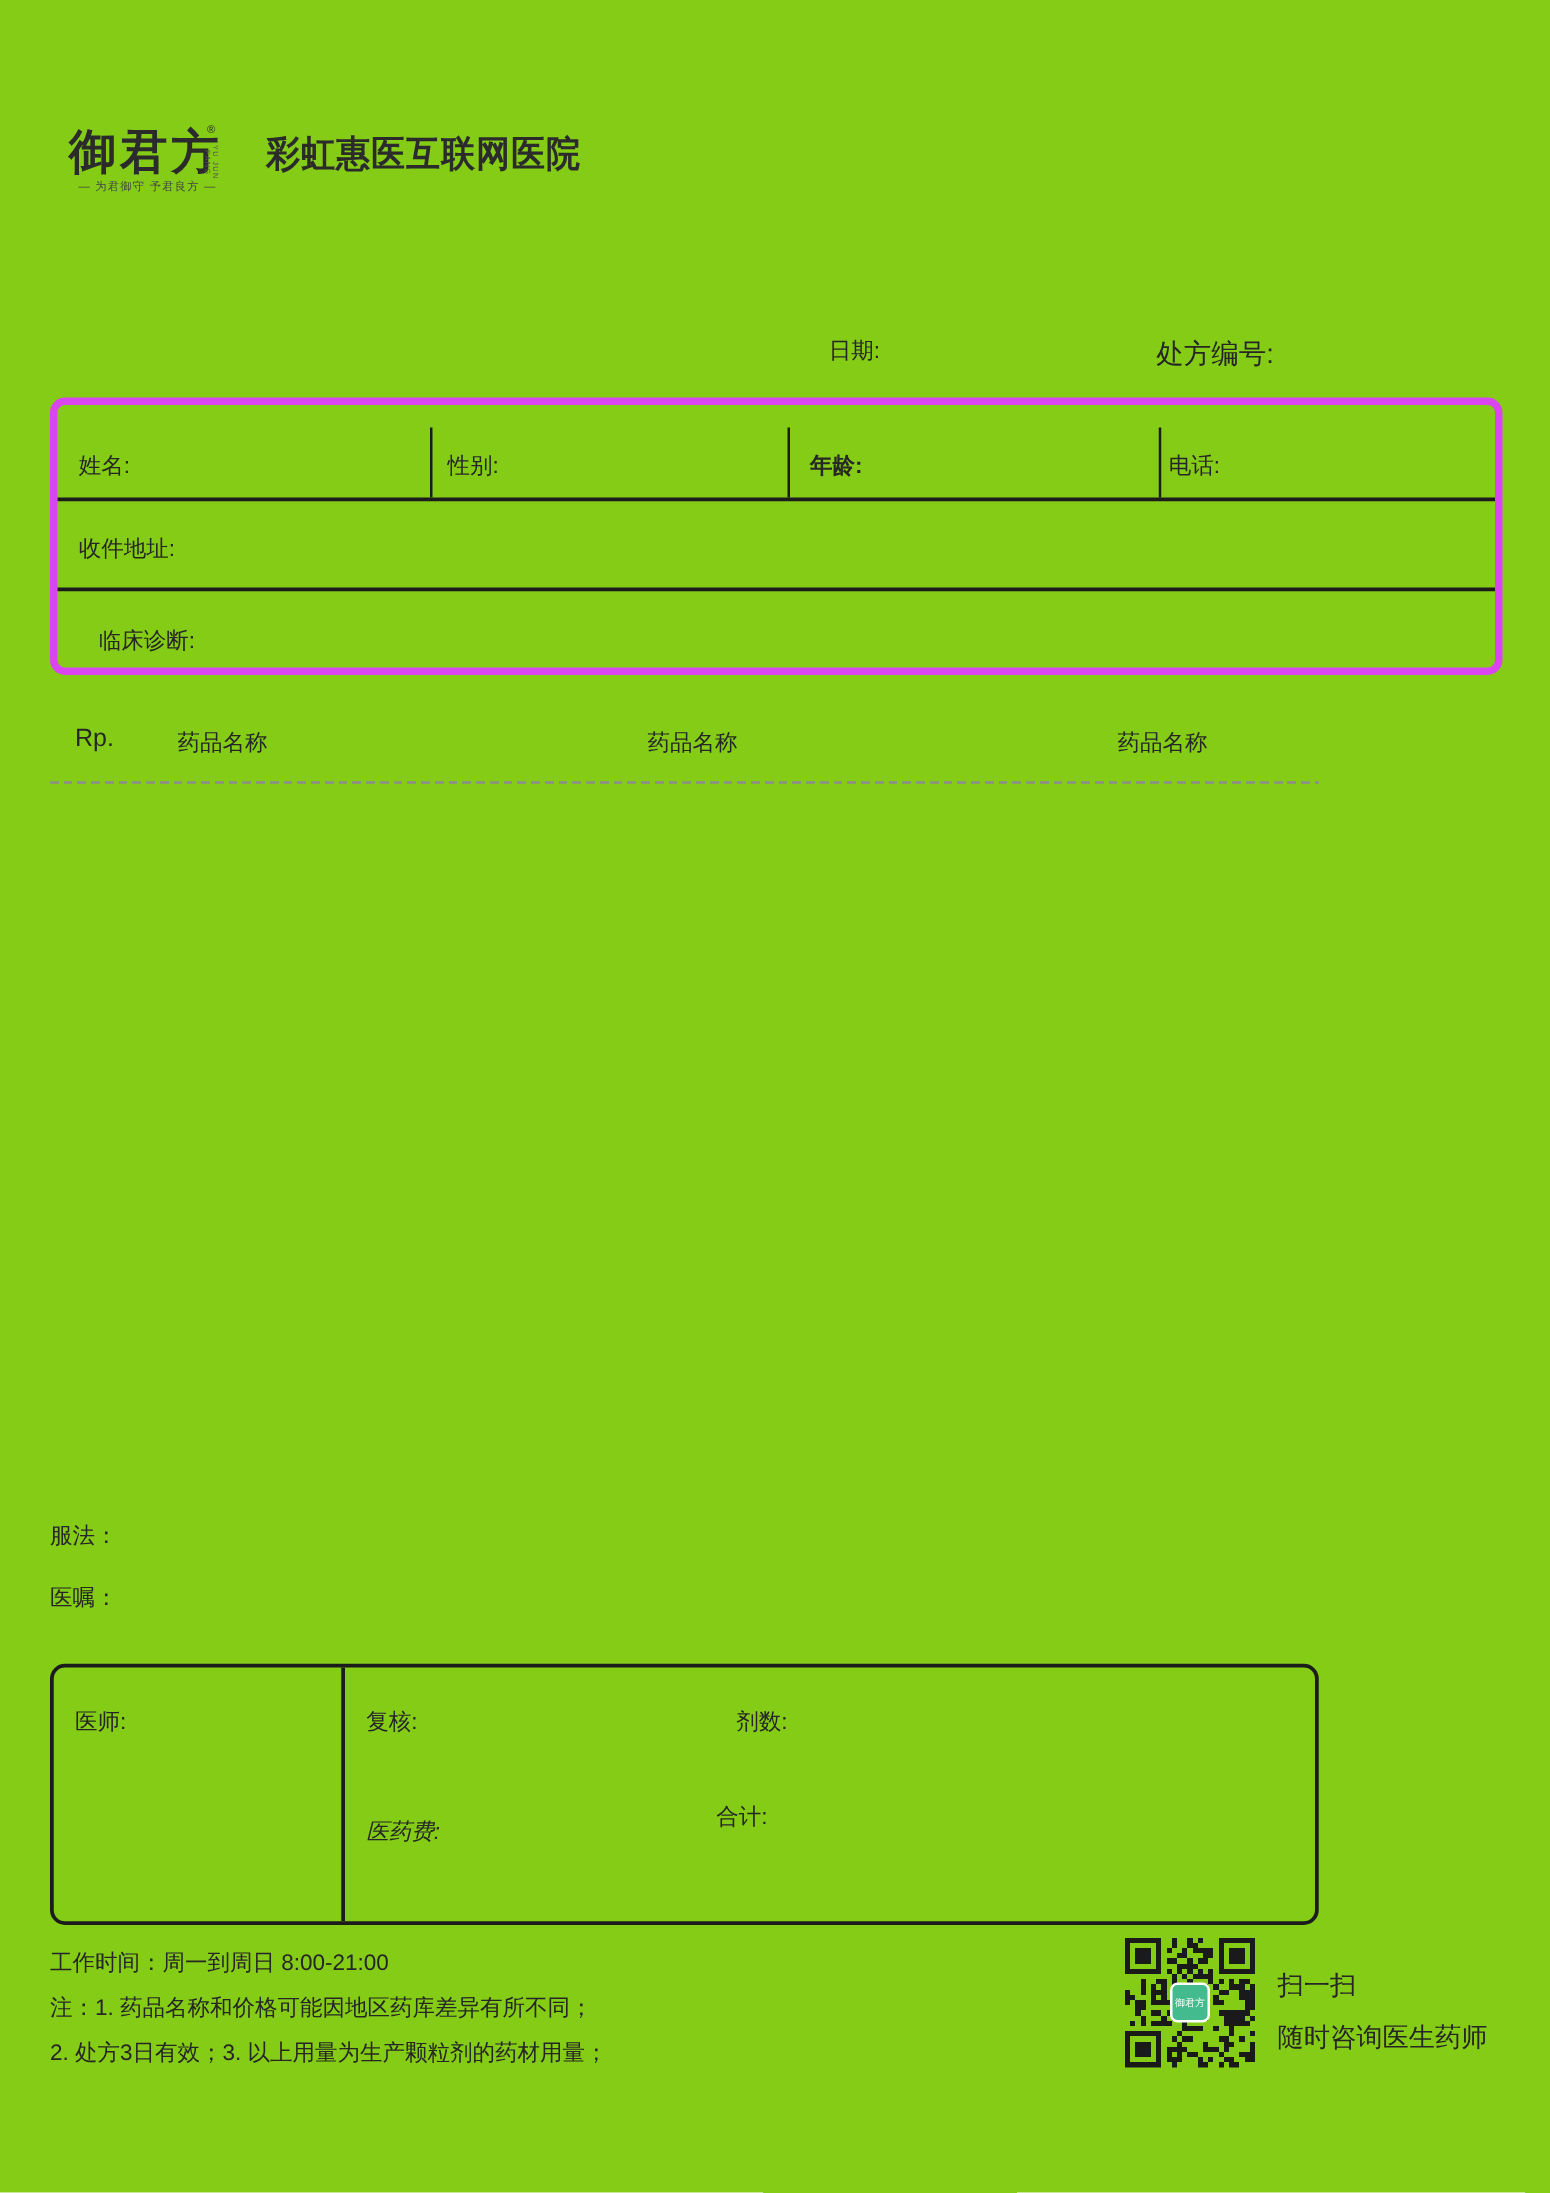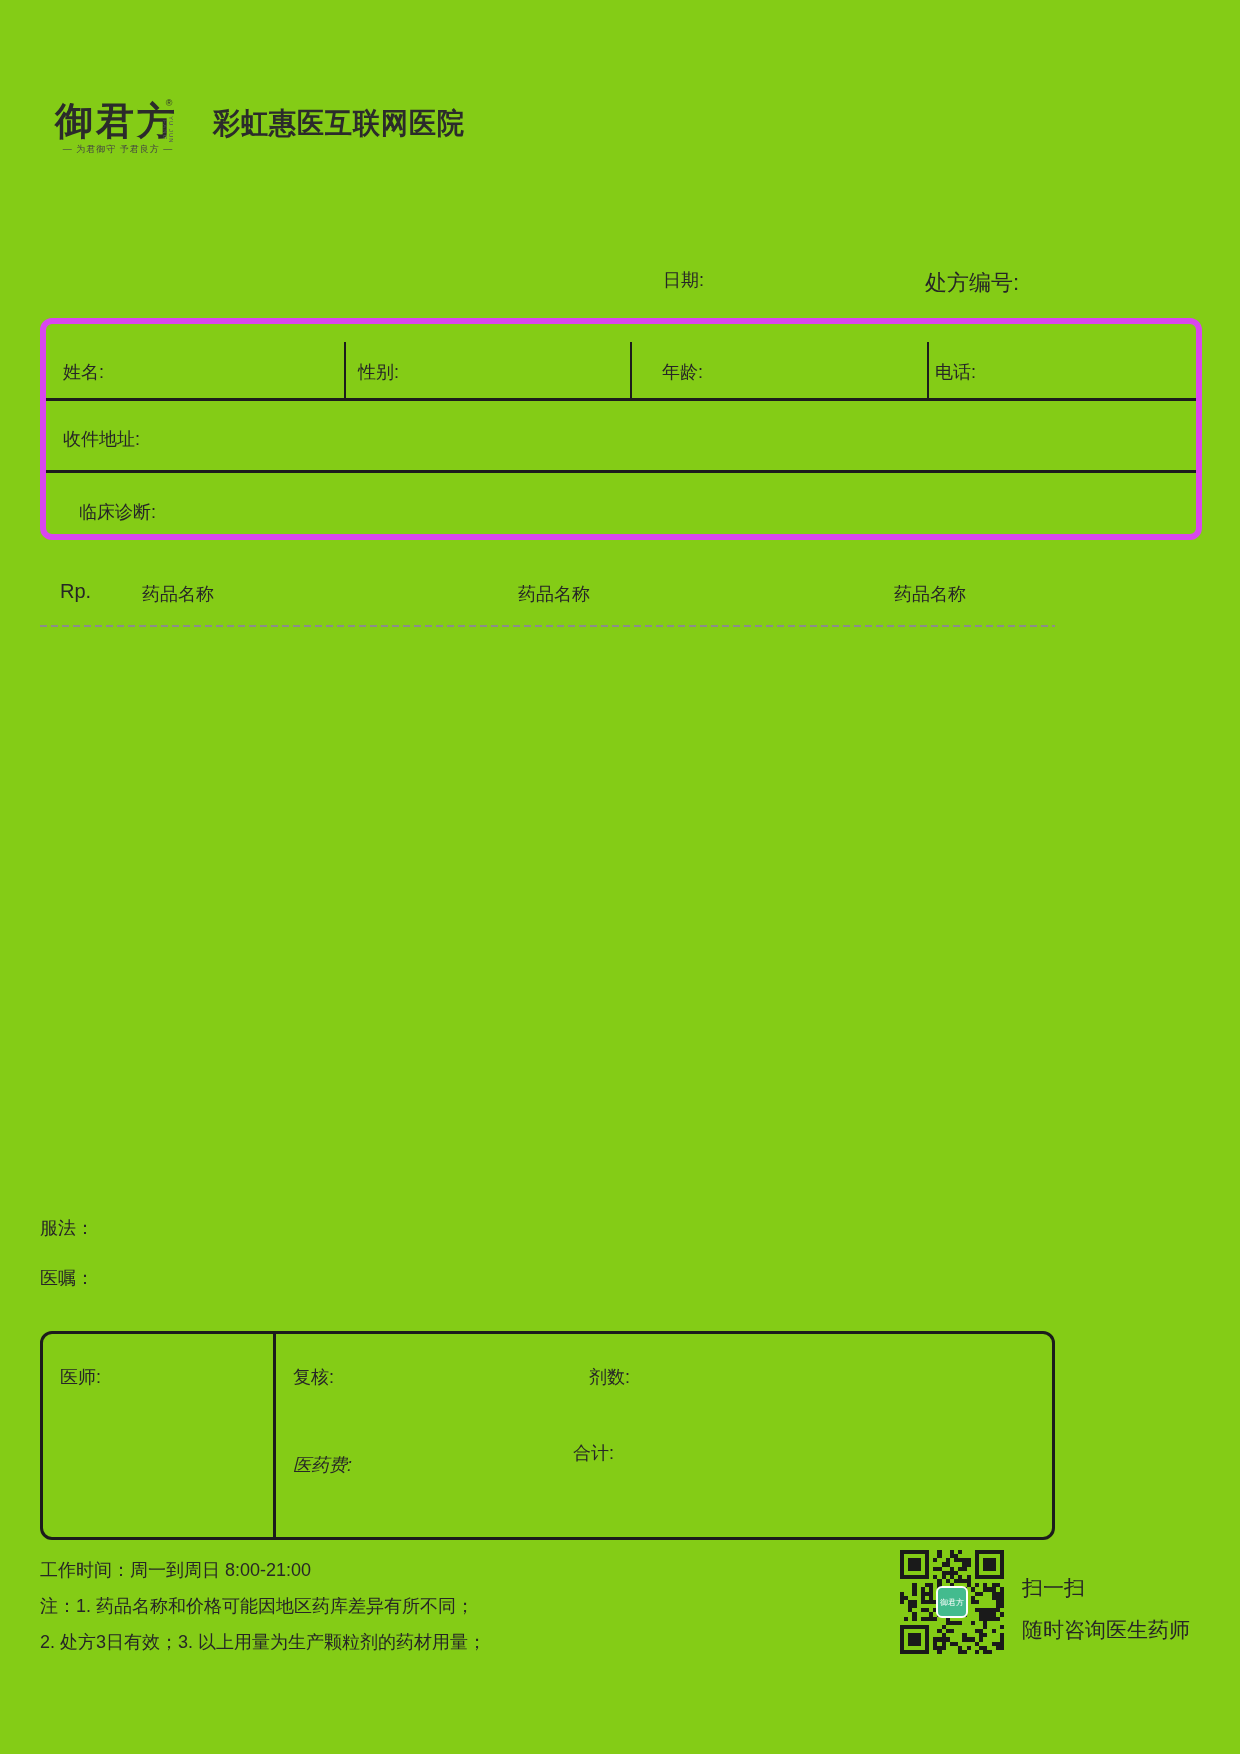--- a/index.html
+++ b/index.html
@@ -28,21 +28,21 @@
   
   .p-box{left:40px;top:318px;width:1162px;height:222px;border:6px solid #d946ef;
          border-radius:12px;box-sizing:border-box;}
   .p-hline{position:absolute;left:0;right:0;height:3px;background:#1c1c1c;}
   .p-hline1{top:74px;}
   .p-hline2{top:146px;}
   .p-vdiv{position:absolute;top:18px;height:56px;width:2px;background:#1c1c1c;}
   .p-vdiv1{left:298px;} .p-vdiv2{left:584px;} .p-vdiv3{left:881px;}
   .p-lbl{position:absolute;font-size:18px;white-space:nowrap;}
   .f-name{left:17px;top:36px;} .f-sex{left:312px;top:36px;}
-  .f-age{left:616px;top:36px;} .f-phone{left:889px;top:36px;}
+  .f-age{left:602px;top:36px;font-weight:bold;} .f-phone{left:889px;top:36px;}
   .f-addr{left:17px;top:103px;} .f-diag{left:33px;top:176px;}
   .p-val{display:inline-block;min-width:40px;}
 
   
   .rp-label{left:60px;top:580px;font-size:20px;}
   .drug-h1{left:142px;top:582px;font-size:18px;}
   .drug-h2{left:518px;top:582px;font-size:18px;}
   .drug-h3{left:894px;top:582px;font-size:18px;}
   .dash-line{left:40px;top:625px;width:1015px;height:2px;
              background:repeating-linear-gradient(90deg,#8c8c8c 0 7px,transparent 7px 11px);}

